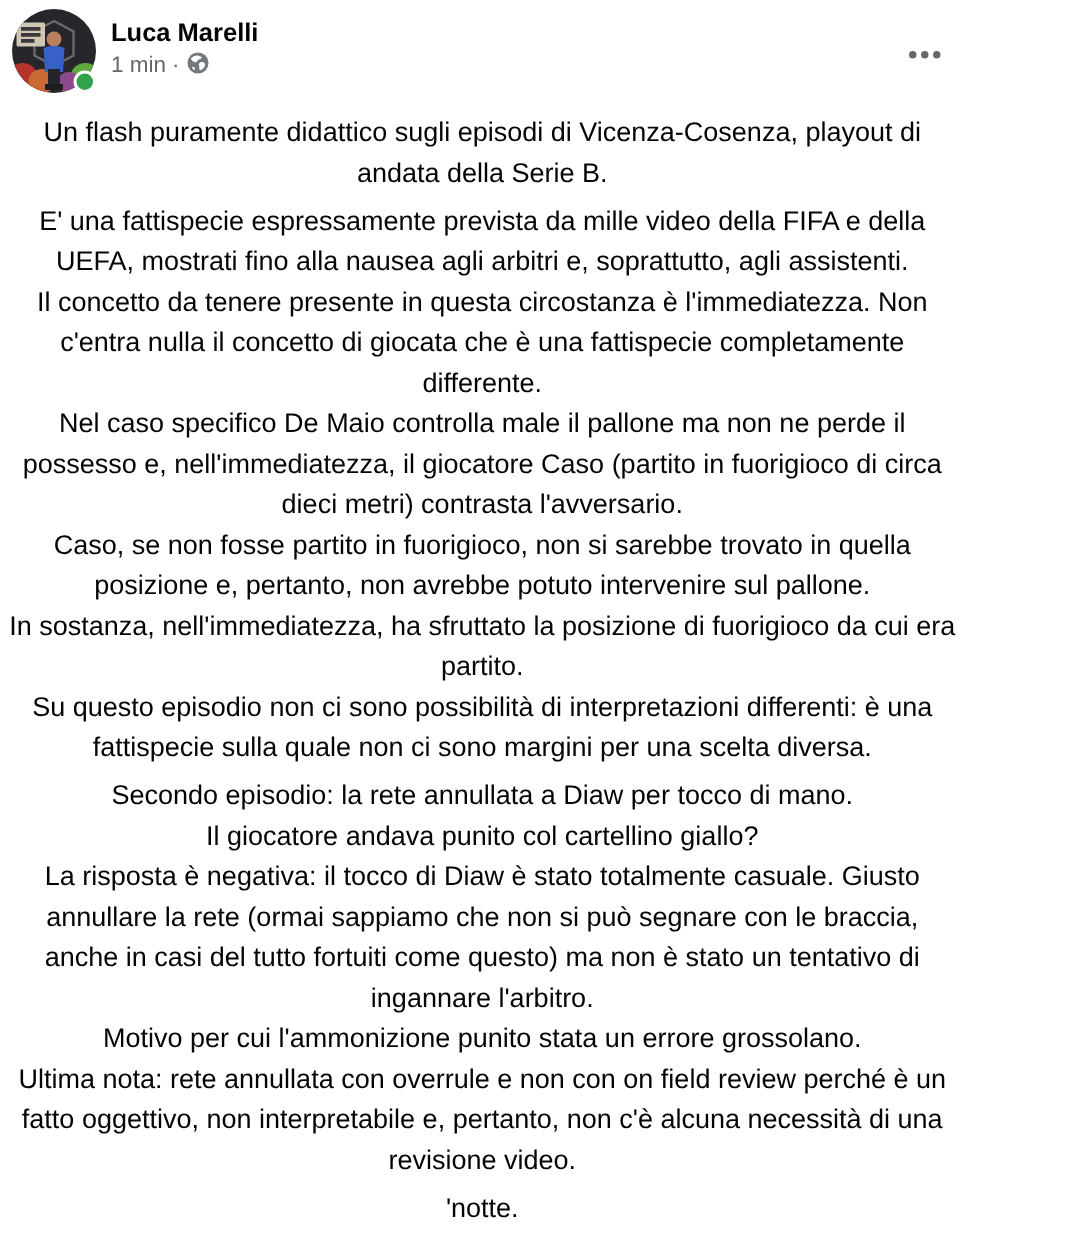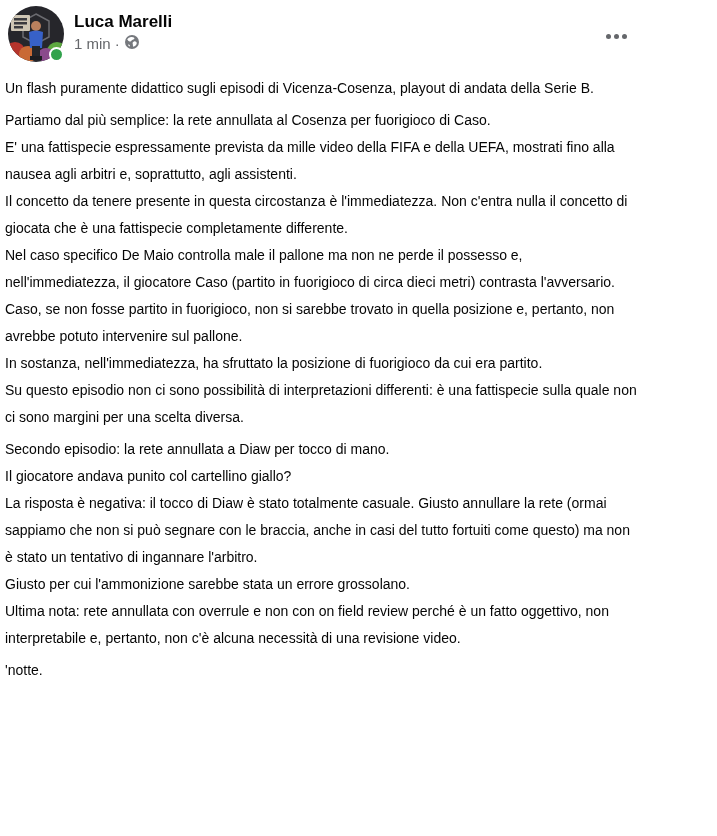--- a/index.html
+++ b/index.html
@@ -76,23 +76,24 @@
     cursor: pointer;
   }
   .more-btn .dot {
     width: 5px;
     height: 5px;
     border-radius: 50%;
     background: var(--secondary, #65676b);
   }
   .body {
     padding: 13px 6px 0 5px;
-    font-size: 14px;
+    font-size: 18px;
     line-height: 27px;
     color: var(--text, #050505);
+    text-align: center;
   }
   .paragraph { margin-bottom: 5px; }
   .paragraph:last-child { margin-bottom: 0; }
   .line { white-space: normal; }
 </style>
 </head>
 <body>
 
 <div class="post" style="--bg: #ffffff; --text: #050505; --secondary: #65676b; --online: #31a24c;">
 
@@ -138,33 +139,32 @@
       <span class="dot"></span>
     </button>
 
   </div>
 
   <div class="body">
       <div class="paragraph">
         <div class="line">Un flash puramente didattico sugli episodi di Vicenza-Cosenza, playout di andata della Serie B.</div>
       </div>
       <div class="paragraph">
-        <div class="line">Partiamo dal più semplice: la rete annullata al Cosenza per fuorigioco di Caso.</div>
         <div class="line">E' una fattispecie espressamente prevista da mille video della FIFA e della UEFA, mostrati fino alla nausea agli arbitri e, soprattutto, agli assistenti.</div>
         <div class="line">Il concetto da tenere presente in questa circostanza è l'immediatezza. Non c'entra nulla il concetto di giocata che è una fattispecie completamente differente.</div>
         <div class="line">Nel caso specifico De Maio controlla male il pallone ma non ne perde il possesso e, nell'immediatezza, il giocatore Caso (partito in fuorigioco di circa dieci metri) contrasta l'avversario.</div>
         <div class="line">Caso, se non fosse partito in fuorigioco, non si sarebbe trovato in quella posizione e, pertanto, non avrebbe potuto intervenire sul pallone.</div>
         <div class="line">In sostanza, nell'immediatezza, ha sfruttato la posizione di fuorigioco da cui era partito.</div>
         <div class="line">Su questo episodio non ci sono possibilità di interpretazioni differenti: è una fattispecie sulla quale non ci sono margini per una scelta diversa.</div>
       </div>
       <div class="paragraph">
         <div class="line">Secondo episodio: la rete annullata a Diaw per tocco di mano.</div>
         <div class="line">Il giocatore andava punito col cartellino giallo?</div>
         <div class="line">La risposta è negativa: il tocco di Diaw è stato totalmente casuale. Giusto annullare la rete (ormai sappiamo che non si può segnare con le braccia, anche in casi del tutto fortuiti come questo) ma non è stato un tentativo di ingannare l'arbitro.</div>
-        <div class="line">Giusto per cui l'ammonizione sarebbe stata un errore grossolano.</div>
+        <div class="line">Motivo per cui l'ammonizione punito stata un errore grossolano.</div>
         <div class="line">Ultima nota: rete annullata con overrule e non con on field review perché è un fatto oggettivo, non interpretabile e, pertanto, non c'è alcuna necessità di una revisione video.</div>
       </div>
       <div class="paragraph">
         <div class="line">'notte.</div>
       </div>
     </div>
 
 </div>
 
 </body></html>

